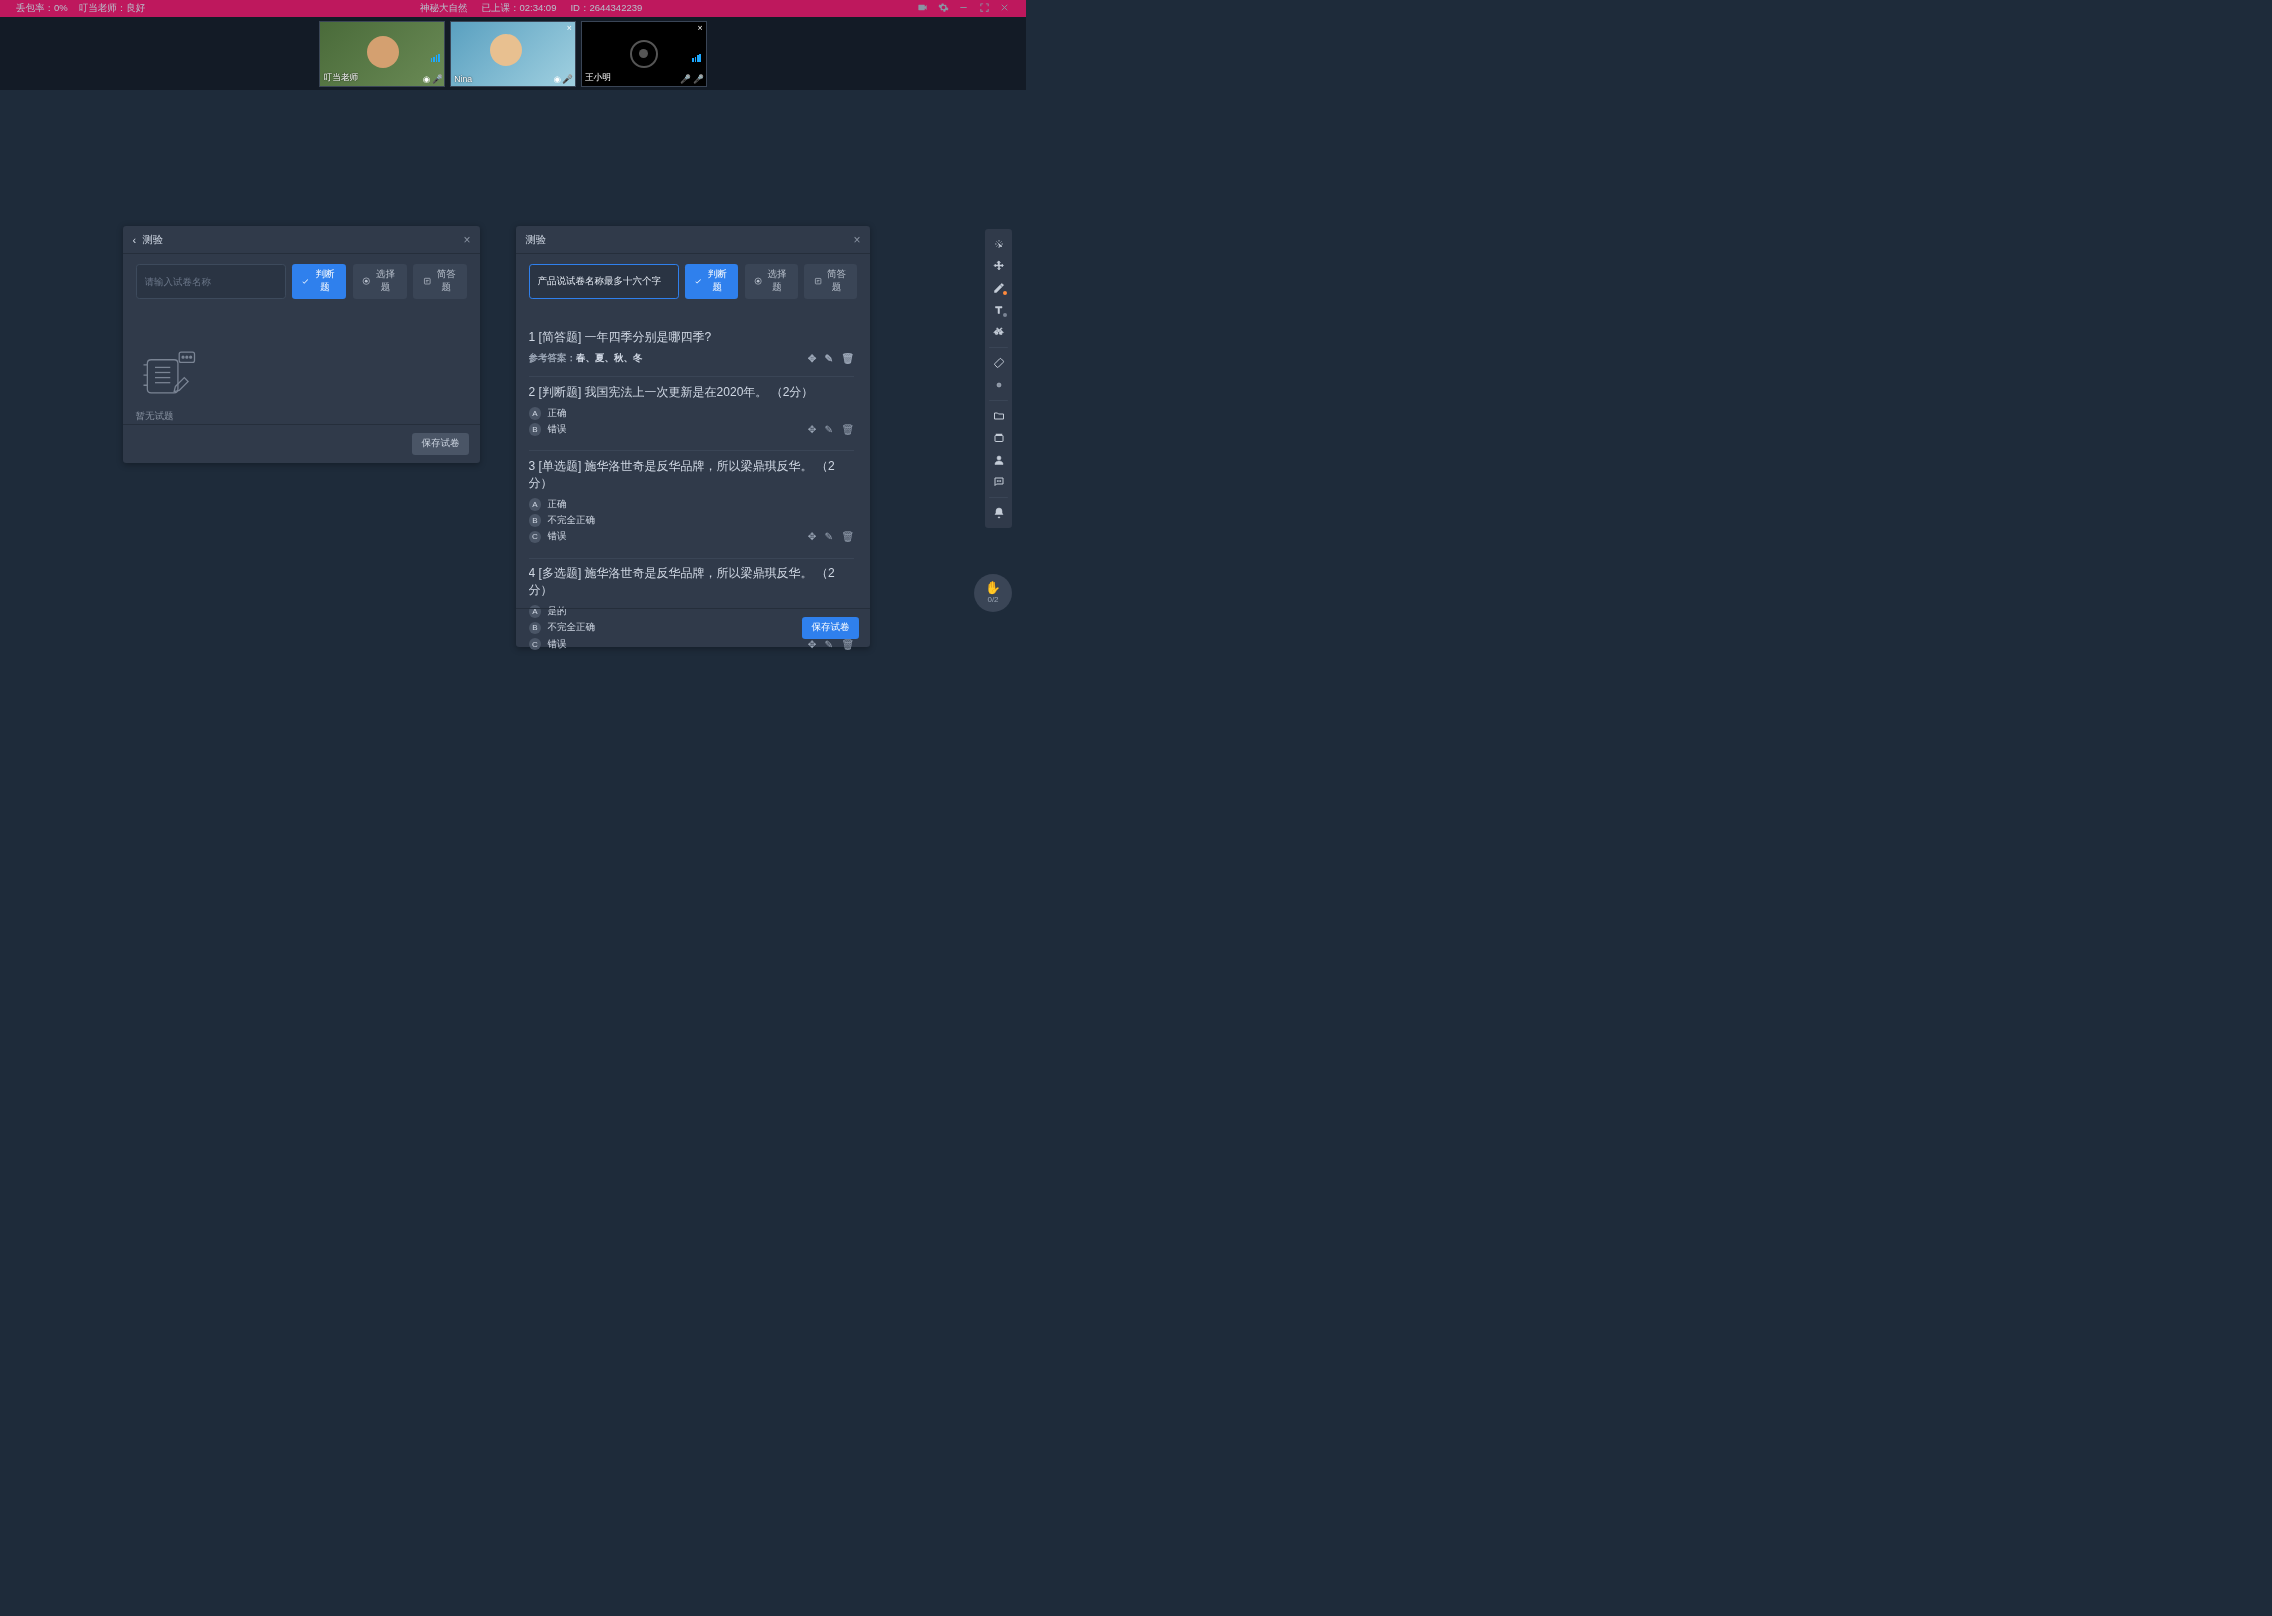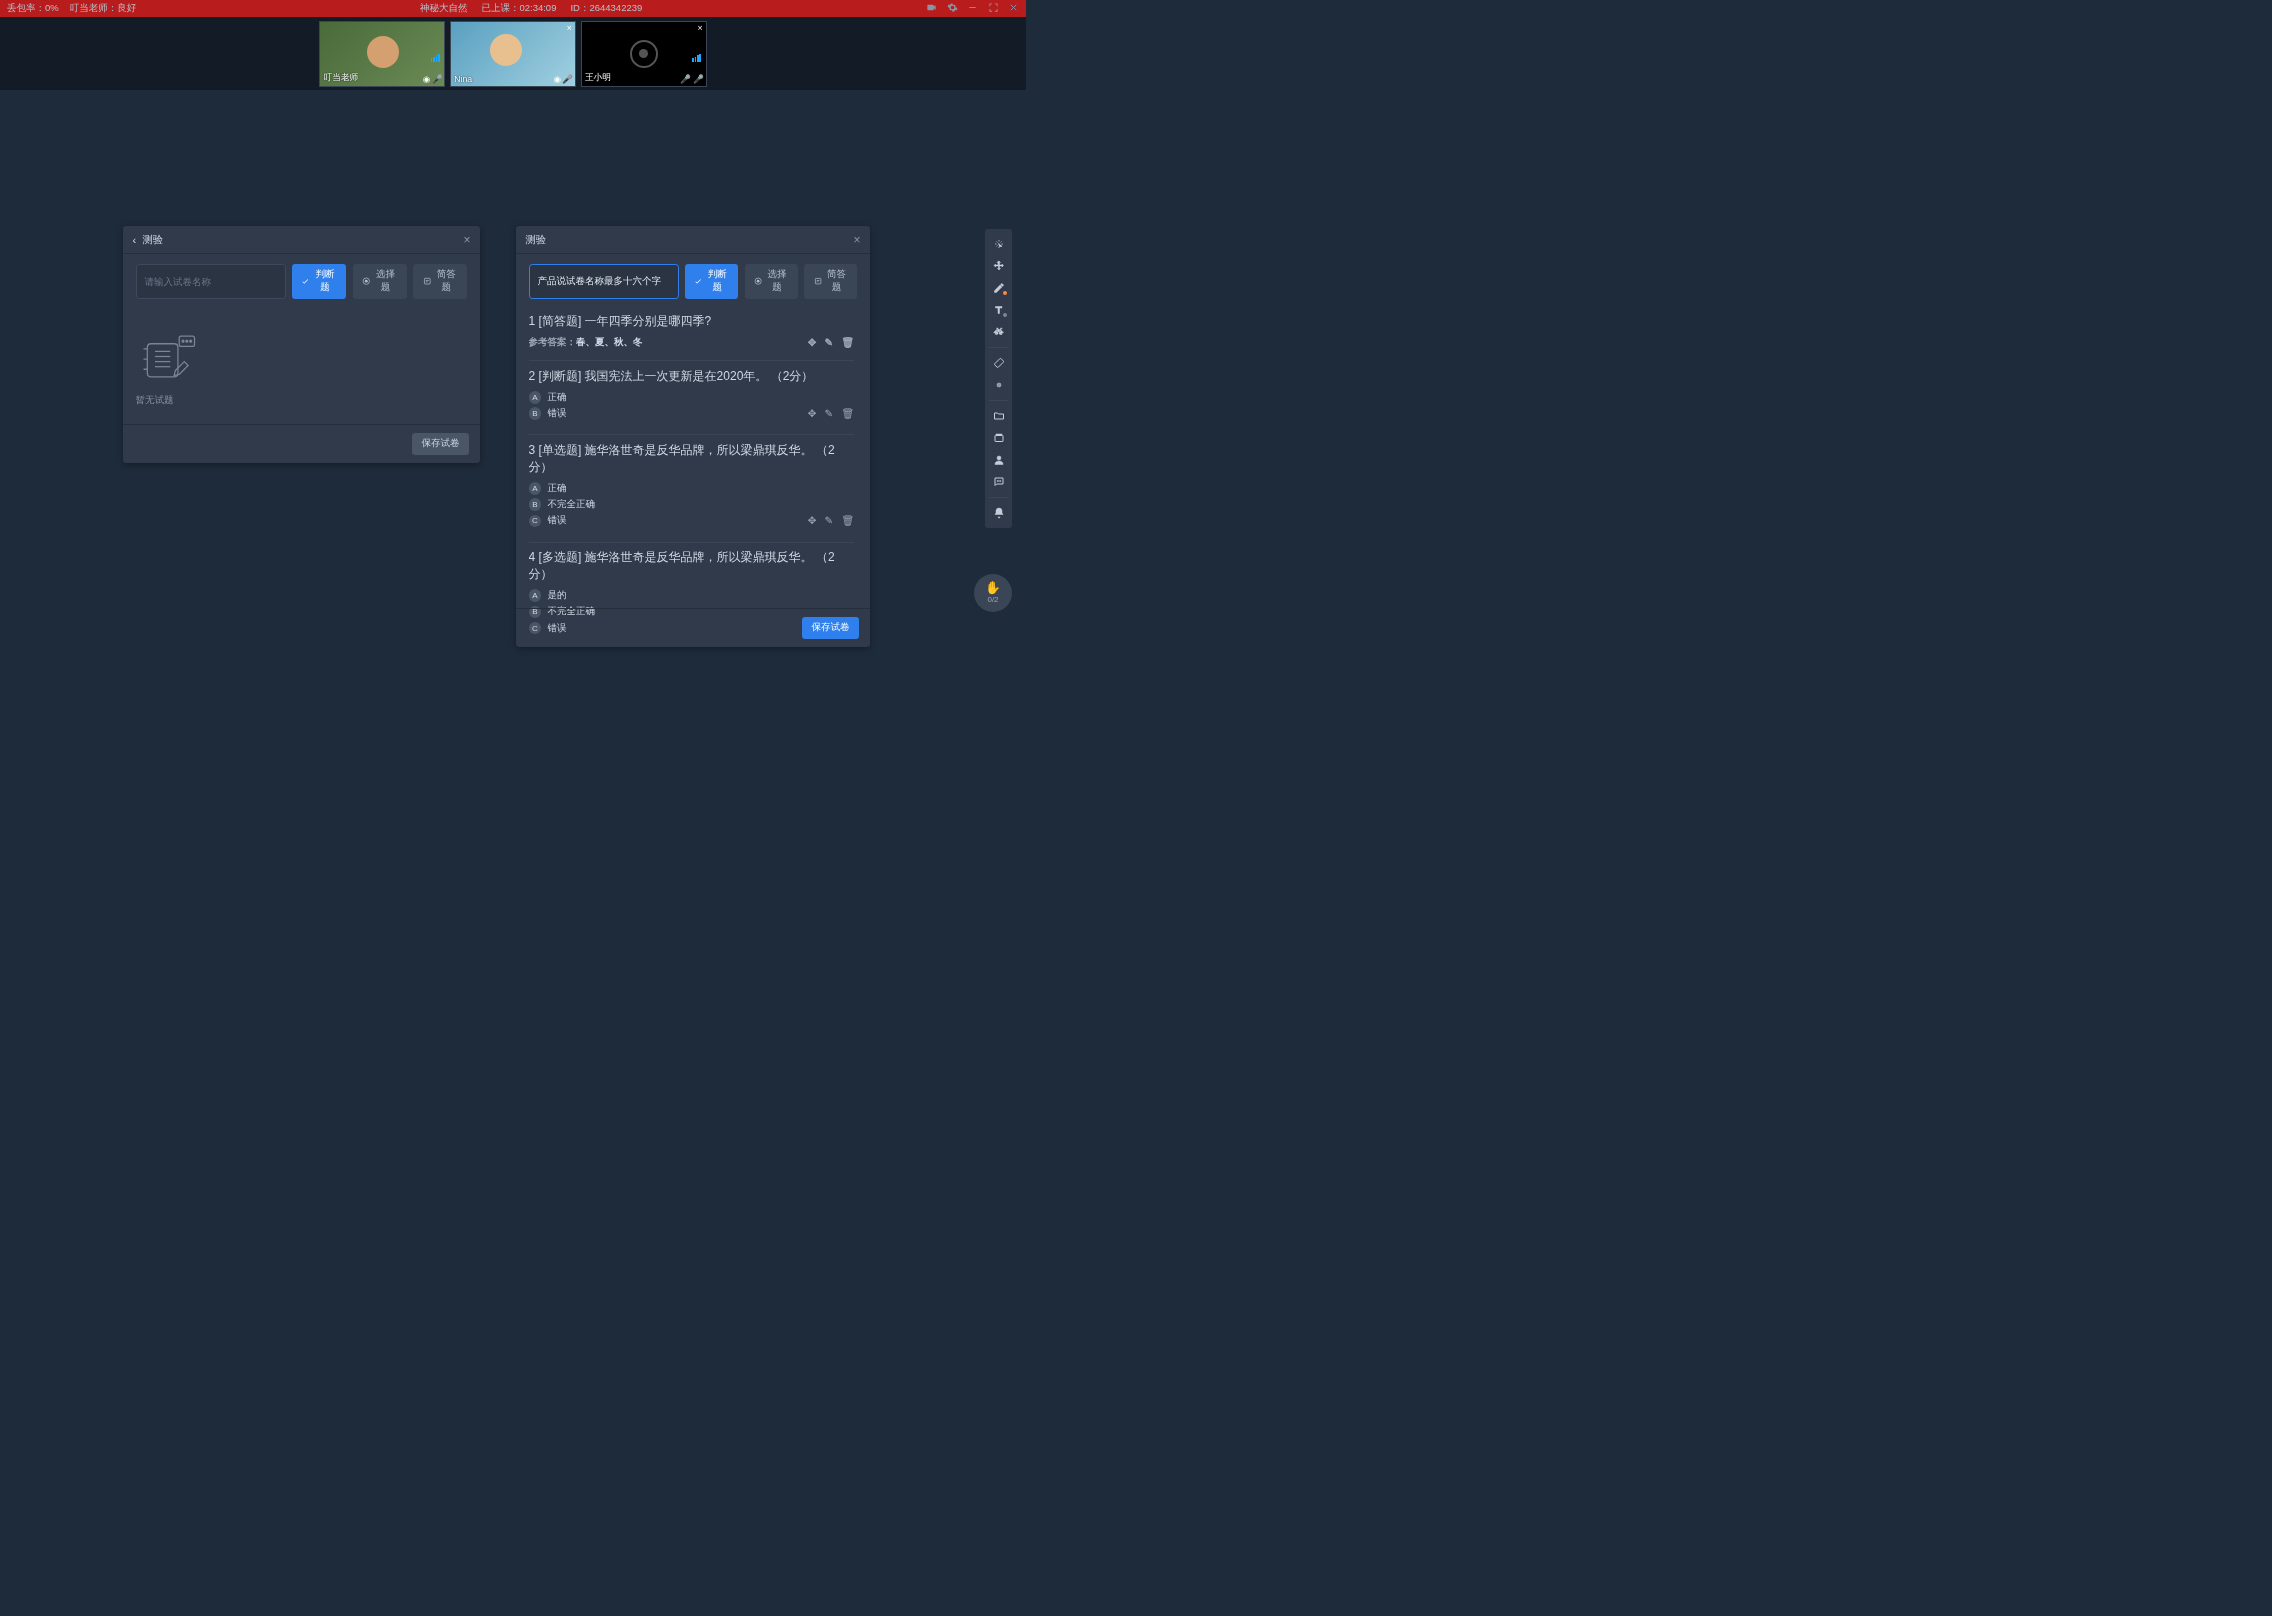--- a/index.html
+++ b/index.html
@@ -9,25 +9,25 @@
   color: #c5cdd8;
   width: 1026px;
   height: 729px;
   overflow: hidden;
   position: relative;
 }
 
 
 .topbar {
   height: 17.4px;
-  background: #b91c1c;
+  background: #be185d;
   display: flex;
   align-items: center;
   font-size: 9.5px;
-  padding: 0 7px;
+  padding: 0 16px;
   color: #b8c0cc;
 }
 .topbar .left { display: flex; gap: 11px; }
 .topbar .center { flex: 1; display: flex; justify-content: center; gap: 14px; }
 .topbar .right { display: flex; gap: 9.5px; align-items: center; }
 .topbar svg { width: 11px; height: 11px; fill: #8a94a3; cursor: pointer; }
 
 
 .videostrip {
   height: 73px;
@@ -77,21 +77,21 @@
 }
 .panel-header .back { margin-right: 6.3px; cursor: pointer; font-size: 11px;}
 .panel-header .close { margin-left: auto; cursor: pointer; font-size: 12px; color:#8a94a3;}
 
 .panel-left { left: 123px; top: 226px; width: 357px; height: 237px; }
 .panel-right { left: 516px; top: 226px; width: 354px; height: 421px; }
 
 .panel-body { padding: 9.5px 12.6px; }
 
 
-.input-row { display: flex; gap: 6.3px; margin-bottom: 8px;}
+.input-row { display: flex; gap: 6.3px; margin-bottom: 24px;}
 .text-input {
   flex: 1; background: #2a3443; border: 0.8px solid #3d4a5c;
   border-radius: 3.2px; padding: 4.7px 8px; font-size: 9.5px;
   color: #c5cdd8;
 }
 .text-input::placeholder { color: #6a7688; }
 .text-input.filled { border-color: #2f80ed; color: #e6ecf4;}
 .btn {
   padding: 4.7px 9.5px; border-radius: 3.2px; font-size: 9.5px;
   border: none; cursor: pointer; display: flex; align-items: center; gap: 3.2px;

